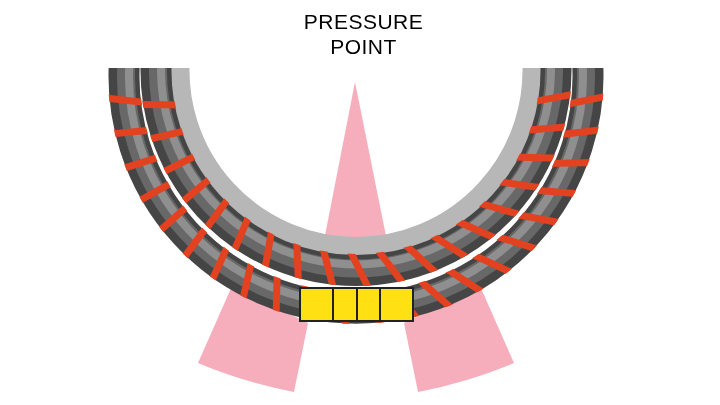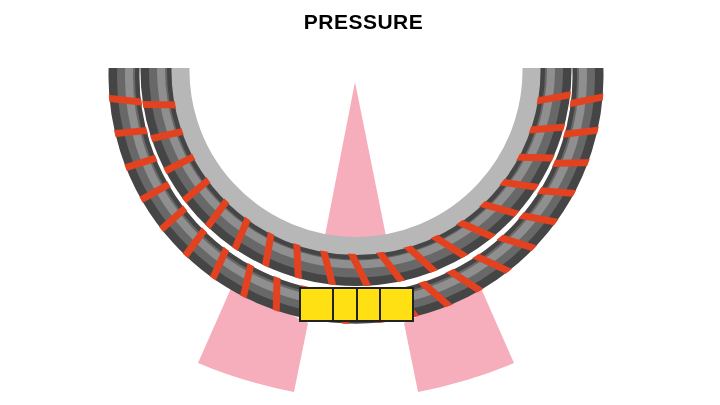--- a/index.html
+++ b/index.html
@@ -1,27 +1,28 @@
 <!DOCTYPE html>
 <html><head>
 <meta charset="utf-8">
 <style>
   html,body{margin:0;padding:0;background:#fff;}
   .stage{position:relative;width:720px;height:405px;background:var(--bg,#fff);overflow:hidden;
          font-family:"Liberation Sans",sans-serif;}
   .title{position:absolute;top:9px;left:0;right:0;text-align:center;
-         font-size:21px;line-height:25px;font-weight:bold;letter-spacing:.5px;color:var(--title,#000);padding-left:7px;}
+         font-size:21px;line-height:25px;font-weight:normal;letter-spacing:.5px;color:var(--title,#000);padding-left:7px;}
   svg{position:absolute;left:0;top:0;}
 </style>
 </head>
 <body>
 
 <div class="stage" style="--bg: #FFFFFF; --title: #000000; --pink: #F6AEBC; --ring: #B7B7B7; --tdark: #454545; --tmid: #686868; --tlight: #8F8F8F;">
   <div class="title">
     <div>PRESSURE</div>
+    <div>POINT</div>
   </div>
 
   <svg id="diag" width="720" height="405" viewBox="0 0 720 405">
     <defs>
       <clipPath id="trim">
           <rect x="-10" y="68" width="740" height="340"></rect>
         </clipPath>
       <clipPath id="ann1" clip-rule="evenodd">
         <path clip-rule="evenodd" d="M 140 70 A 216 216 0 1 0 572 70 A 216 216 0 1 0 140 70 Z
                  M 172 70 A 184 184 0 1 0 540 70 A 184 184 0 1 0 172 70 Z"></path>

